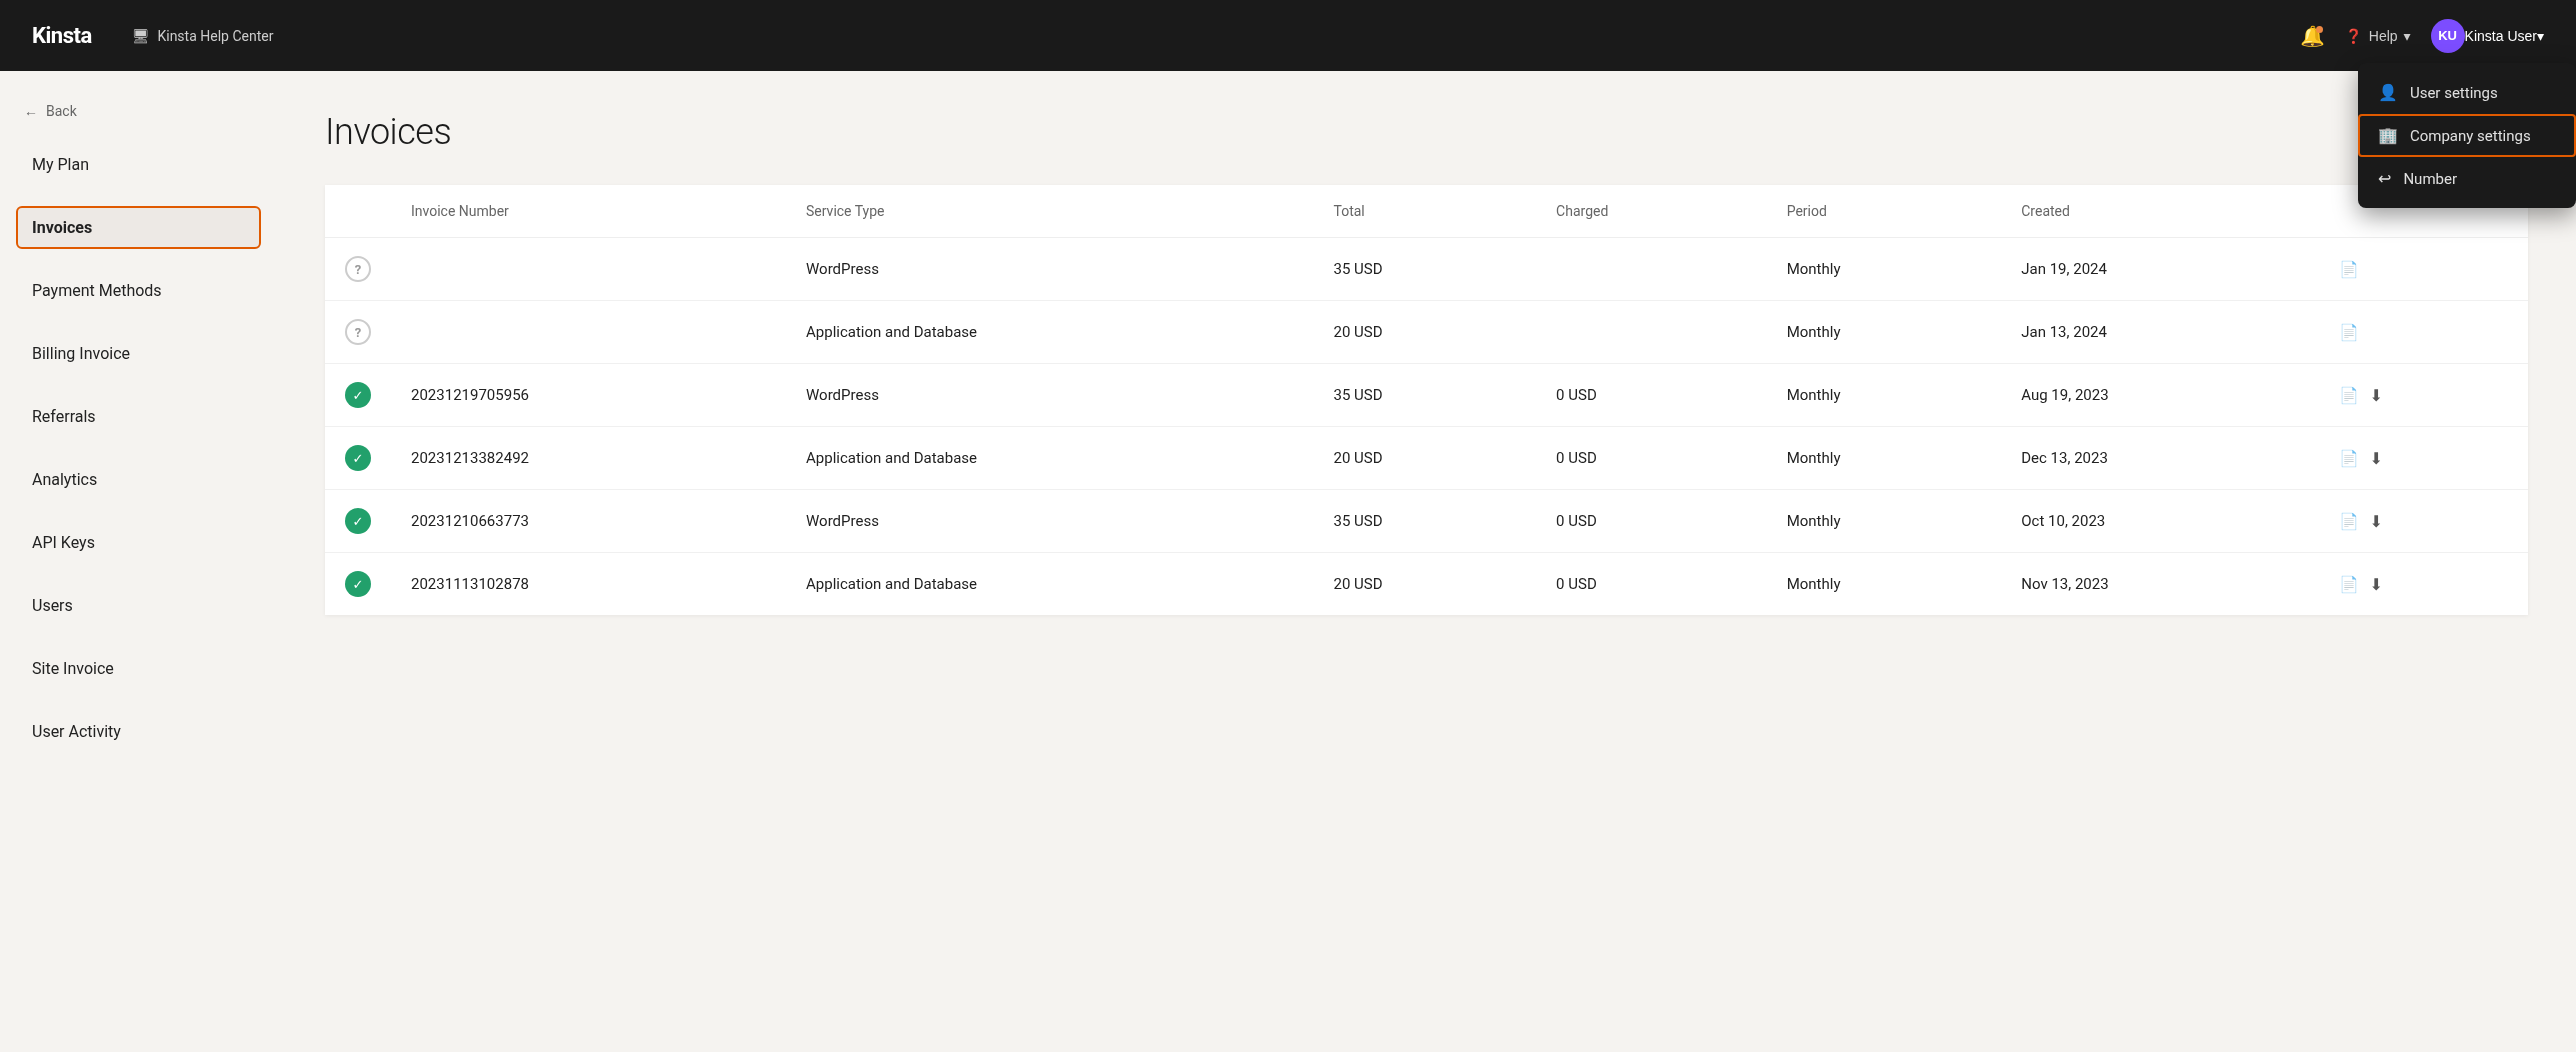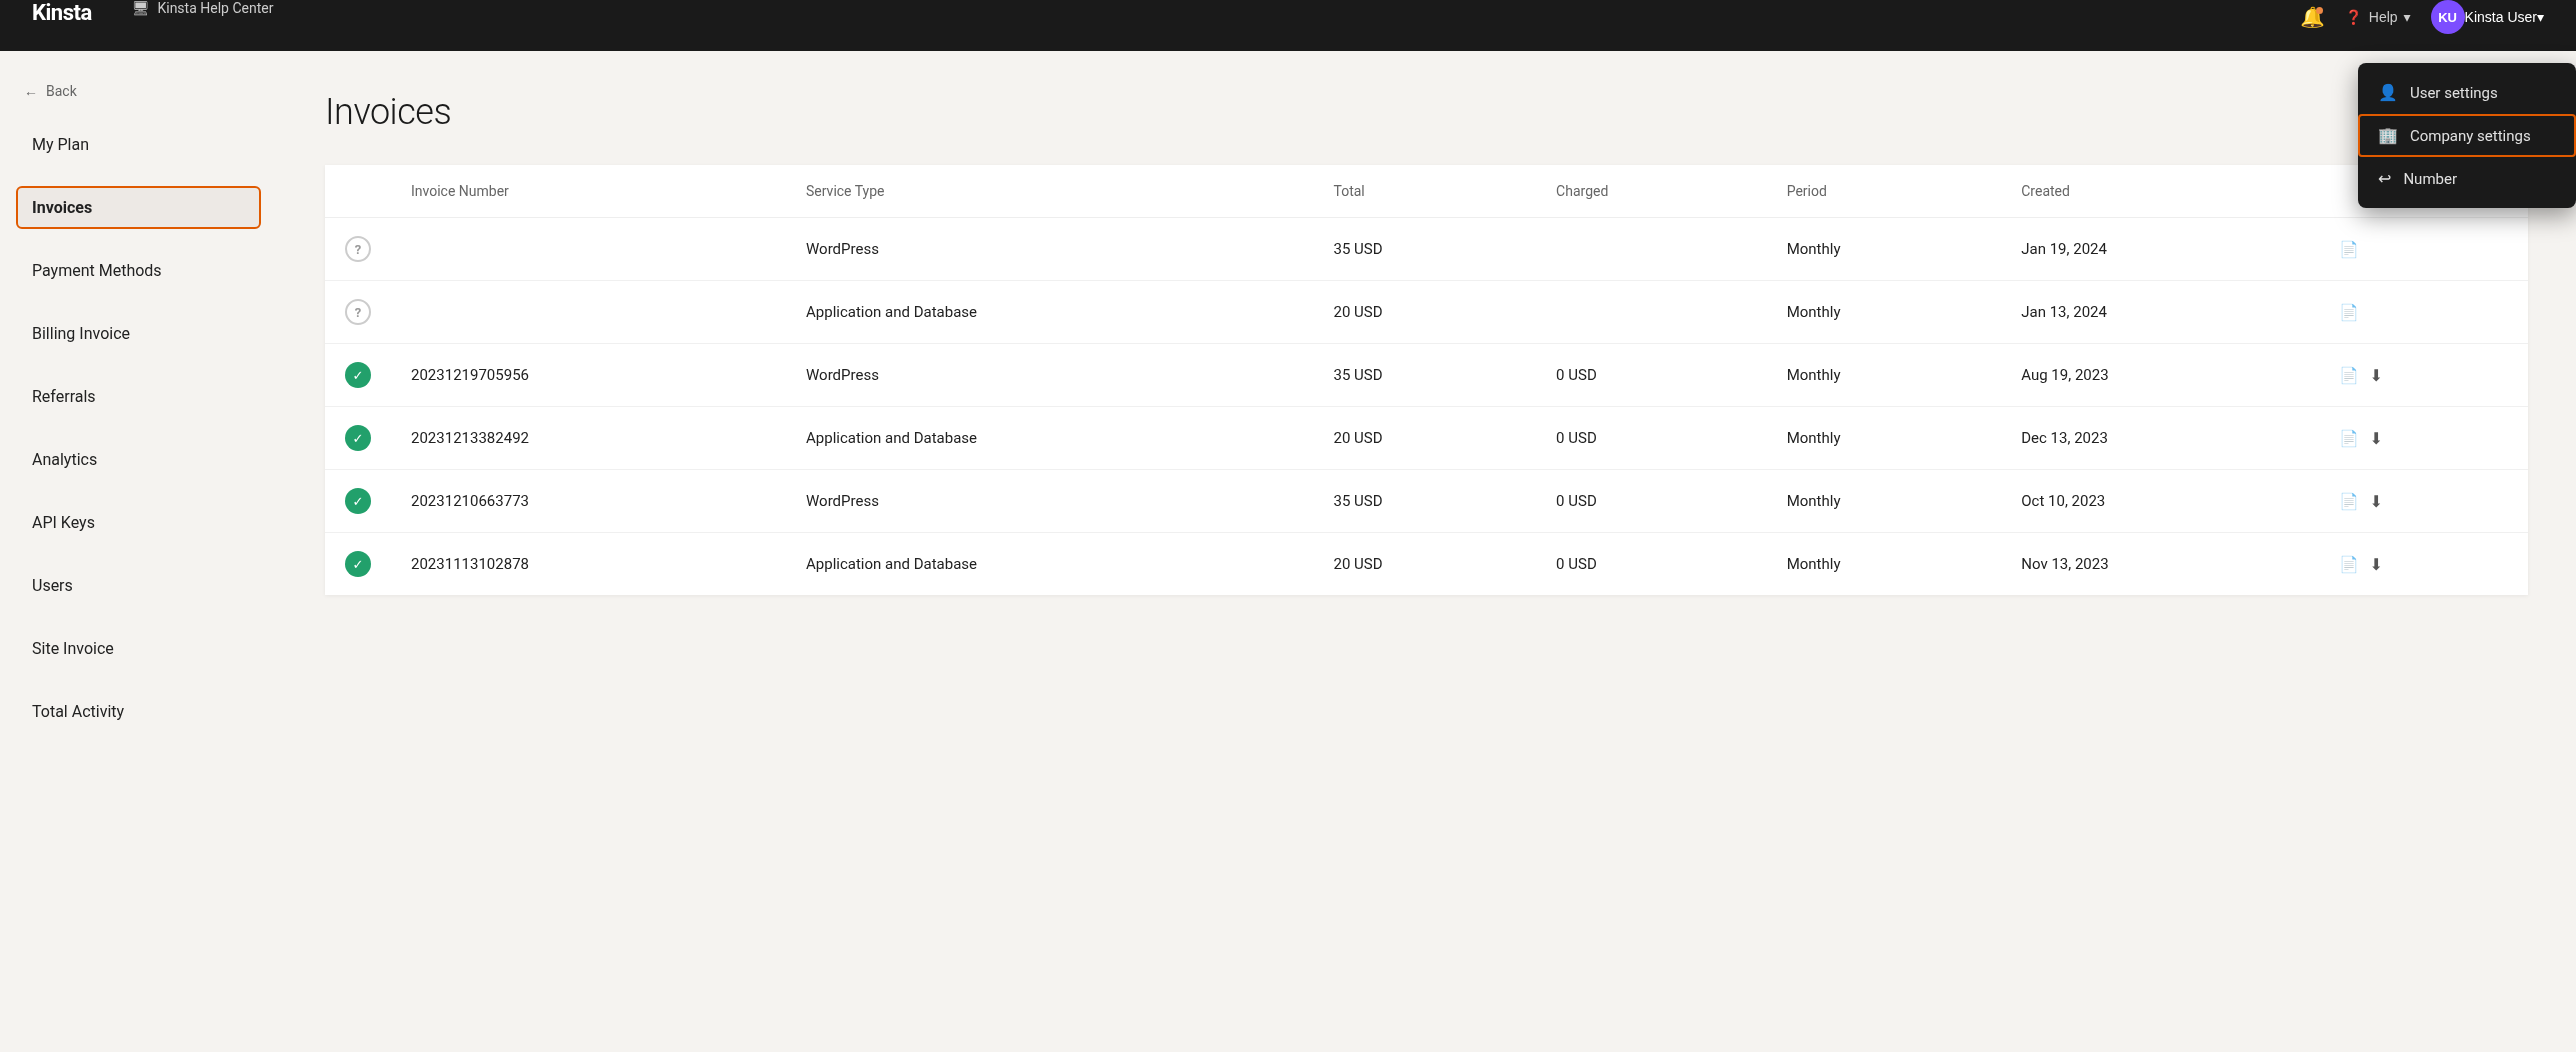--- a/index.html
+++ b/index.html
@@ -1,23 +1,23 @@
 <!DOCTYPE html>
 <html><head>
   <meta charset="utf-8">
   <style>
     * { box-sizing: border-box; margin: 0; padding: 0; }
     body { font-family: -apple-system, BlinkMacSystemFont, 'Segoe UI', Roboto, sans-serif; background: #f5f3f0; min-height: 100vh; }
 
     
     .topnav {
       background: #1a1a1a;
-      height: 51px;
-      display: flex;
-      align-items: flex-start;
+      height: 71px;
+      display: flex;
+      align-items: center;
       padding: 0 32px;
       position: relative;
       z-index: 100;
     }
     .topnav-logo {
       color: #fff;
       font-size: 22px;
       font-weight: 700;
       letter-spacing: -0.5px;
       flex: 0 0 auto;
@@ -297,21 +297,21 @@
     <nav class="sidebar-nav" id="sidebar-nav">
     <div class="sidebar-item">My Plan</div>
         <div class="sidebar-item active">Invoices</div>
         <div class="sidebar-item">Payment Methods</div>
         <div class="sidebar-item">Billing Invoice</div>
         <div class="sidebar-item">Referrals</div>
         <div class="sidebar-item">Analytics</div>
         <div class="sidebar-item">API Keys</div>
         <div class="sidebar-item">Users</div>
         <div class="sidebar-item">Site Invoice</div>
-        <div class="sidebar-item">Total Activity</div>
+        <div class="sidebar-item">User Activity</div>
       </nav>
   </aside>
 
   <main class="main">
     <h1 class="page-title">Invoices</h1>
 
     <div class="invoice-table-wrap">
       <table>
         <thead>
           <tr id="table-header-row">

